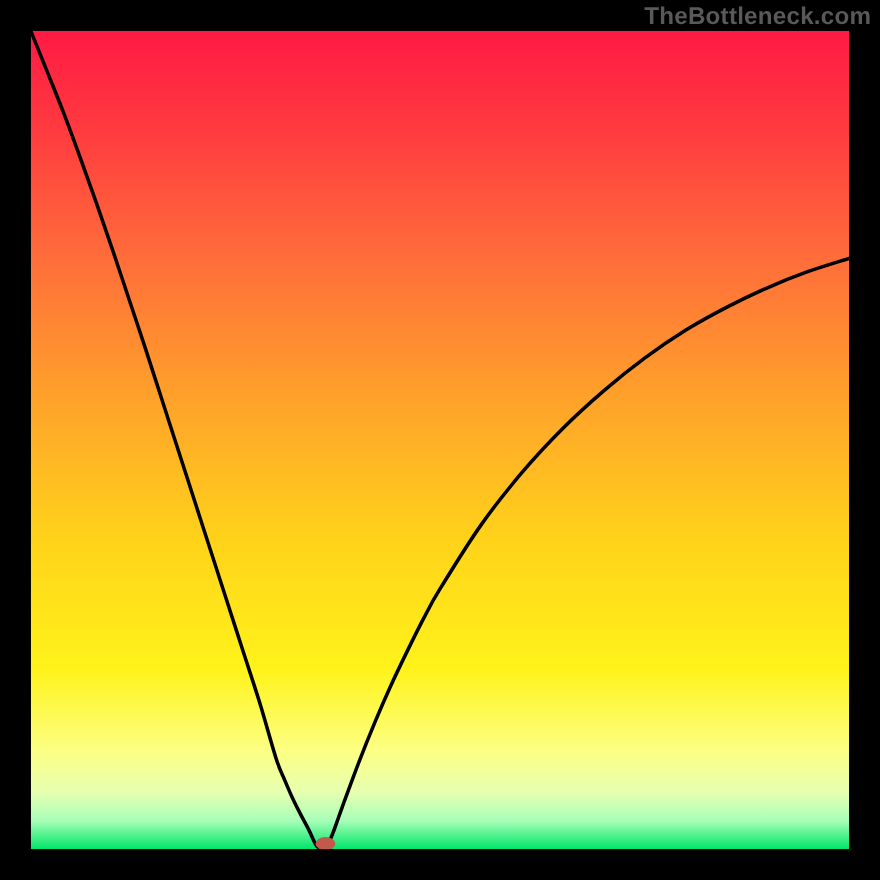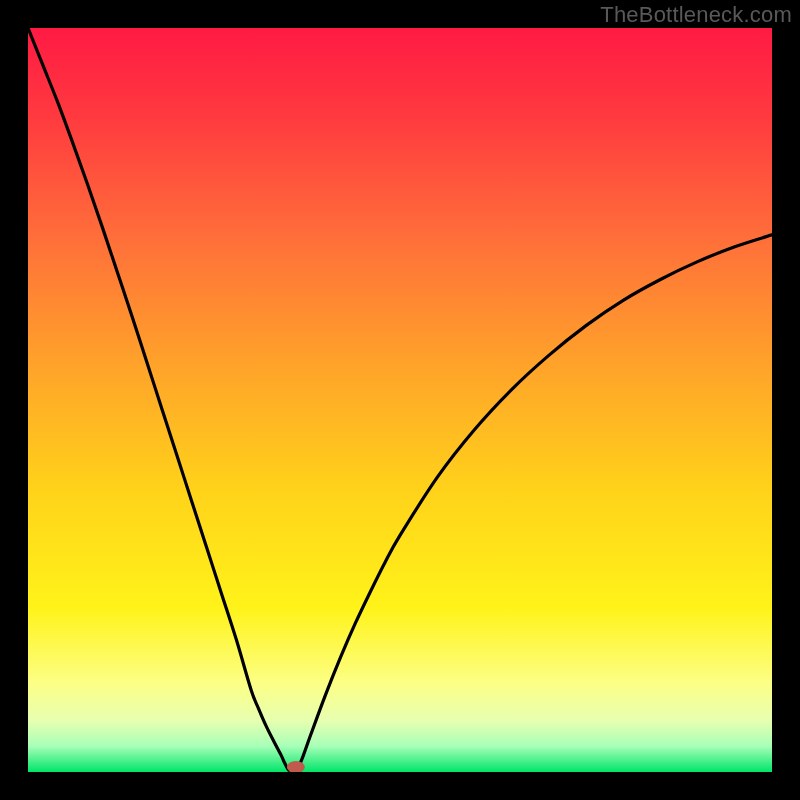--- a/index.html
+++ b/index.html
@@ -23,21 +23,21 @@
     top: 28px;
     width: 744px;
     height: 744px;
   }
   .watermark {
     position: absolute;
     top: 2px;
     right: 8px;
     color: #595959;
     font-size: 22px;
-    font-weight: 400;
+    font-weight: 700;
     letter-spacing: 0.2px;
   }
 </style>
 </head>
 <body>
 
 <div class="stage">
   <div class="watermark">TheBottleneck.com</div>
 
   <svg class="plot" viewBox="0 0 744 744" preserveAspectRatio="none">

